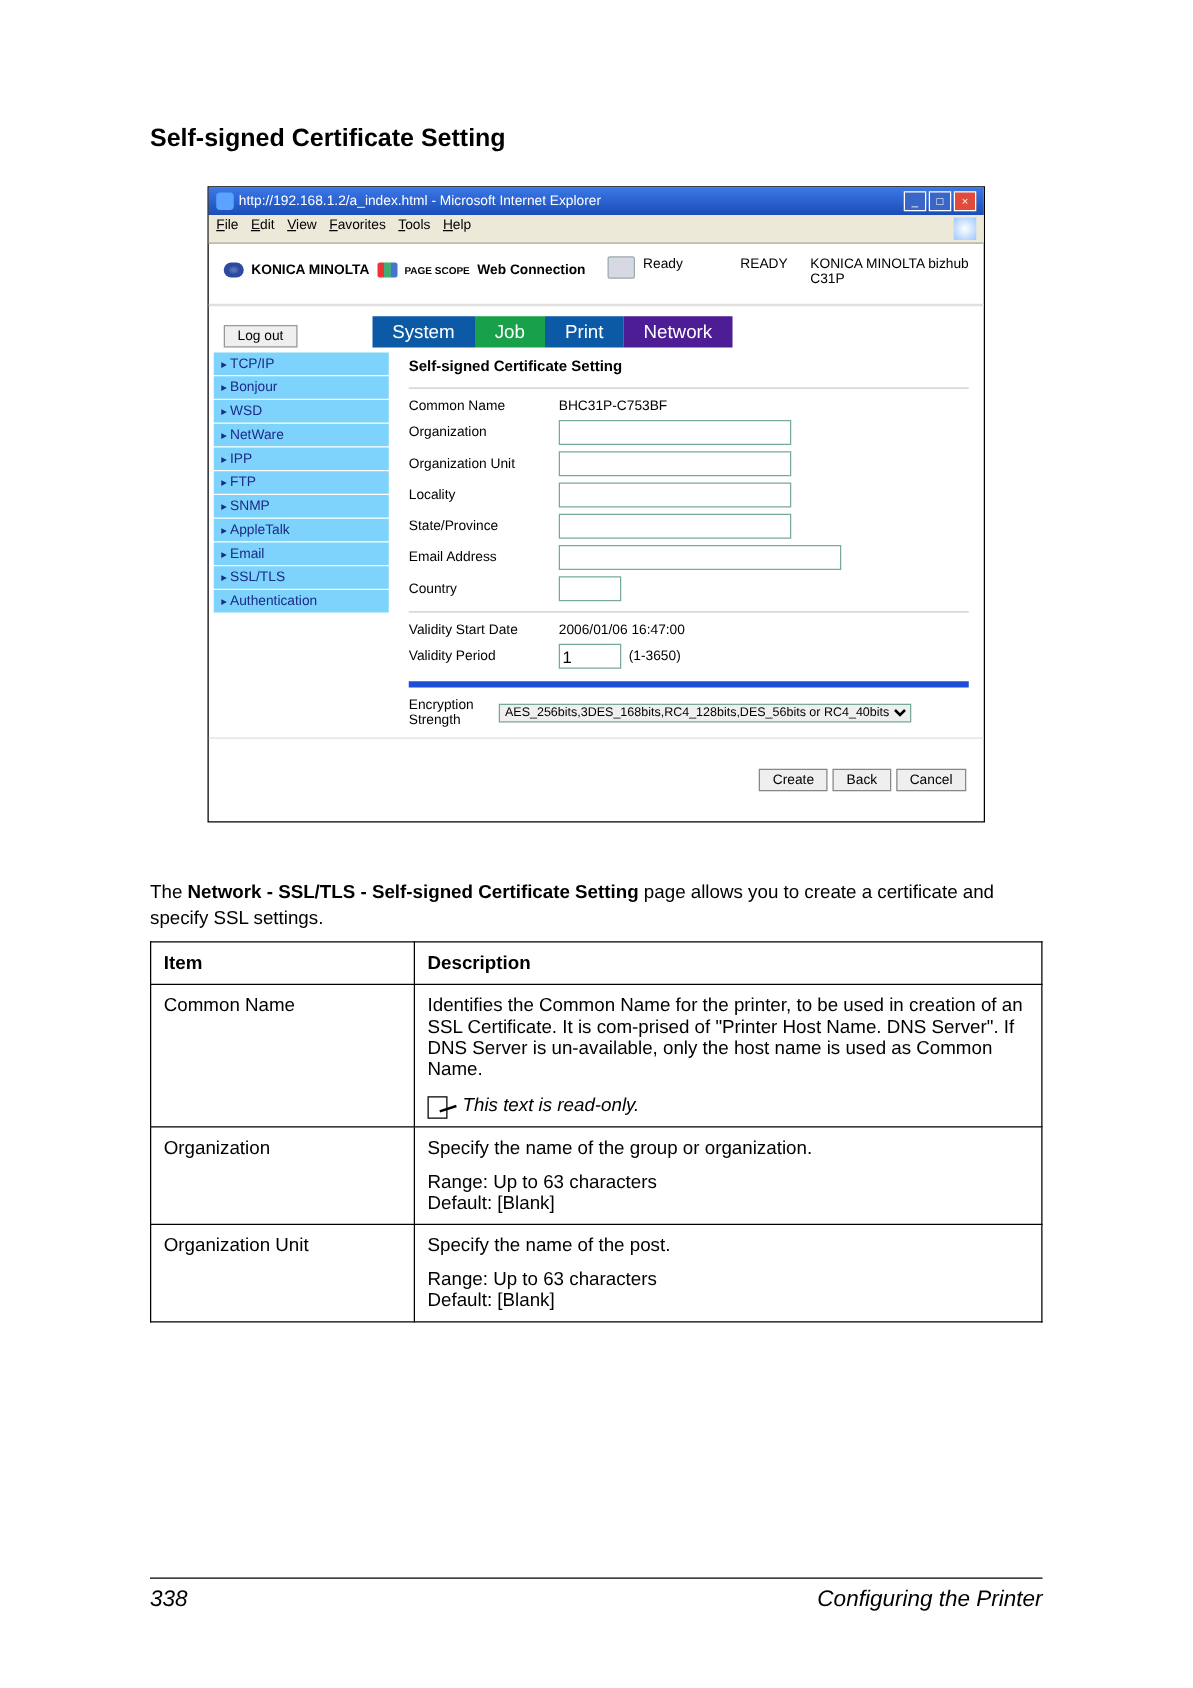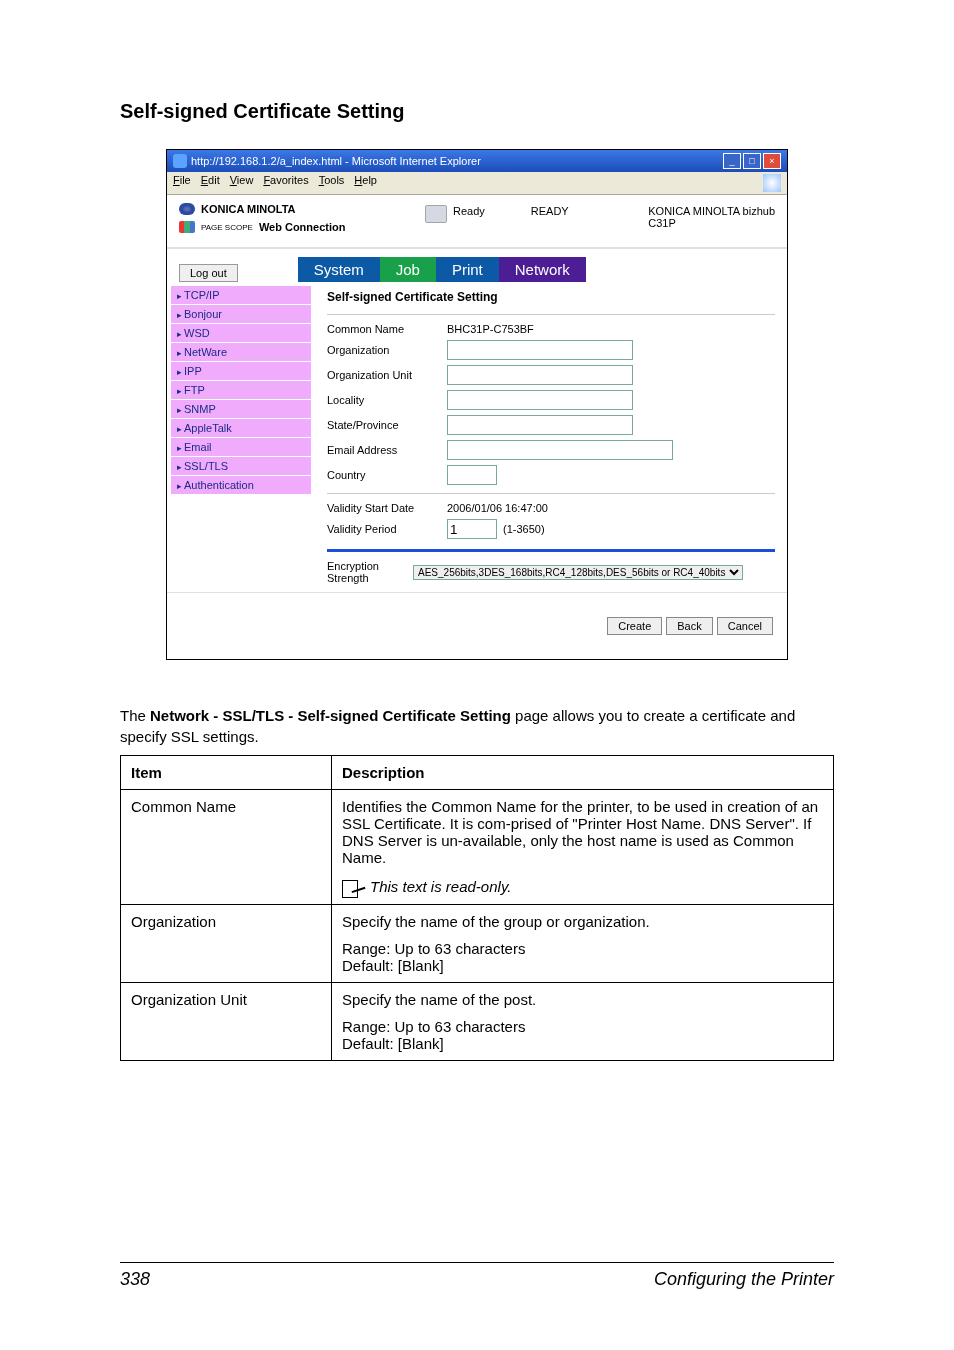--- a/index.html
+++ b/index.html
@@ -19,44 +19,44 @@
 .wbtns{display:flex;gap:2px}
 .wbtn{width:16px;height:14px;display:flex;align-items:center;justify-content:center;font-size:9px;border:1px solid #fff}
 .wmin{background:#3a66c8;color:#fff}
 .wmax{background:#3a66c8;color:#fff}
 .wclose{background:#e04b3a;color:#fff}
 .mbar{background:#ece9d8;padding:2px 6px;border-bottom:1px solid #aca899;display:flex;gap:10px;font-size:11px;color:#000}
 .mbar span{text-decoration-color:transparent}
 .mbar span::first-letter{text-decoration:underline}
 .ie-flag{width:18px;height:18px;background:radial-gradient(#fff,#9cc6ff)}
 .hdr{display:flex;justify-content:space-between;padding:8px 12px 14px 12px;border-bottom:2px solid #e0e0e0}
-.hdr-l{display:flex;flex-direction:column;gap:6px}
+.hdr-l{display:flex;flex-direction:row;gap:6px}
 .brand{display:flex;align-items:center;gap:6px;font-weight:bold;font-size:11px}
 .km-dot{width:16px;height:12px;background:#2b4aa0;border-radius:7px;display:inline-block;position:relative}
 .km-dot::after{content:"";position:absolute;left:4px;top:3px;width:8px;height:6px;border-radius:50%;background:radial-gradient(#fff4,#0000)}
 .ps-logo{width:16px;height:12px;display:inline-block;background:linear-gradient(90deg,#e33 33%,#4a7 33% 66%,#47c 66%);border-radius:2px}
 .hdr-m{display:flex;align-items:flex-start;gap:6px;padding-top:2px}
 .printer-ico{width:20px;height:16px;background:#d8d8e4;border:1px solid #9aa;border-radius:2px;display:inline-block}
 .hdr-r{font-size:11px;text-align:left;padding-top:2px}
 .logout{border:1px solid #999;background:#efefef;padding:2px 10px;font-size:11px;margin:0 0 0 12px}
 .tabs{display:flex;margin:8px 0 0 0}
 .tab{padding:4px 16px;font-size:15px;color:#fff}
 .t-sys{background:#0c5aa6}.t-job{background:#18a04a}.t-print{background:#0c5aa6}.t-net{background:#4c1d95}
 .body{display:flex}
 .side{width:140px;background:#fff;margin:4px}
-.side a{display:block;background:#f0abfc;color:#1c2a88;font-size:11px;padding:3px 6px;margin-bottom:1px;text-decoration:none}
+.side a{display:block;background:#7dd3fc;color:#1c2a88;font-size:11px;padding:3px 6px;margin-bottom:1px;text-decoration:none}
 .side a::before{content:"▸ ";color:#1c2a88;font-size:9px}
 .pane{flex:1;padding:8px 12px}
 .pane-title{font-weight:bold;font-size:12px;color:#000;margin-bottom:10px}
 .frow{display:flex;align-items:center;margin:5px 0;font-size:11px}
 .flab{width:120px}
 .fin{border:1px solid #7a9;width:180px;height:16px;background:#fff}
 .fin.sm{width:44px}
 .hr{border-top:1px solid #ccc;margin:8px 0}
-.enc{display:flex;align-items:center;gap:16px;border-top:3px solid #1d4ed8;margin-top:10px;padding-top:8px;font-size:11px}
+.enc{display:flex;align-items:center;gap:2px;border-top:5px solid #1d4ed8;margin-top:10px;padding-top:8px;font-size:11px}
 .enc select{font-size:10px;border:1px solid #7a9}
 .btns{display:flex;gap:4px;justify-content:flex-end;padding:24px 14px;border-top:1px solid #e0e0e0}
 .btns button{font-size:11px;padding:2px 10px;border:1px solid #888;background:#efefef}
 .caption{font-size:15px;margin:20px 0 8px 0;line-height:1.4}
 .tbl{border-collapse:collapse;width:100%;font-size:15px}
 .tbl th,.tbl td{border:1px solid #000;padding:8px 10px;vertical-align:top;text-align:left}
 .tbl th{background:#fff;font-weight:bold}
 .note-ico{width:24px;height:16px;display:inline-block;vertical-align:middle;margin-right:4px;position:relative}
 .note-ico::before{content:"";position:absolute;left:0;top:0;width:14px;height:16px;border:1px solid #000;background:#fff}
 .note-ico::after{content:"";position:absolute;left:9px;top:6px;width:14px;height:3px;border-bottom:2px solid #000;transform:rotate(-18deg)}
@@ -91,21 +91,21 @@
   </div>
 
   <div class="hdr">
     <div class="hdr-l">
       <div class="brand">
         <span class="km-dot"></span>
         <span>KONICA MINOLTA</span>
       </div>
       <div class="brand">
         <span class="ps-logo"></span>
-        <span style="font-size:8px;font-weight:normal">PAGE SCOPE</span>
+        <span style="font-size:8px;font-weight:bold">PAGE SCOPE</span>
         <span>Web Connection</span>
       </div>
     </div>
     <div class="hdr-m">
       <span class="printer-ico"></span>
       <span>Ready</span>
       <span style="margin-left:40px">READY</span>
     </div>
     <div class="hdr-r">
       <div>KONICA MINOLTA bizhub</div>

